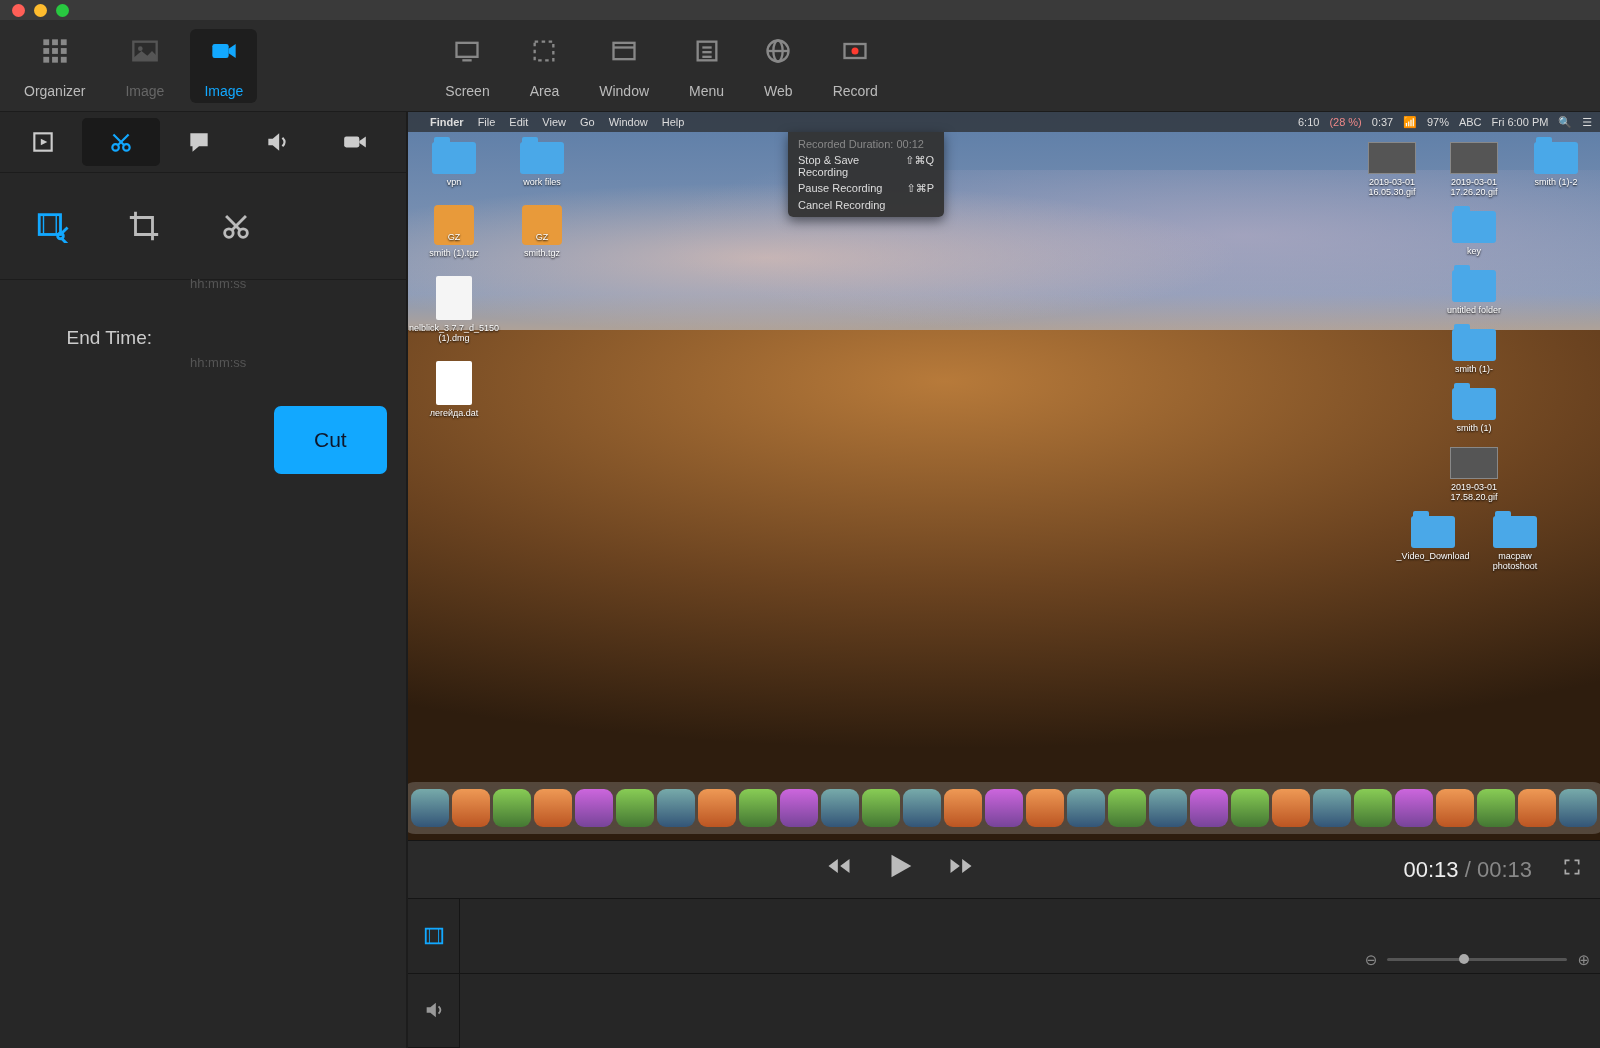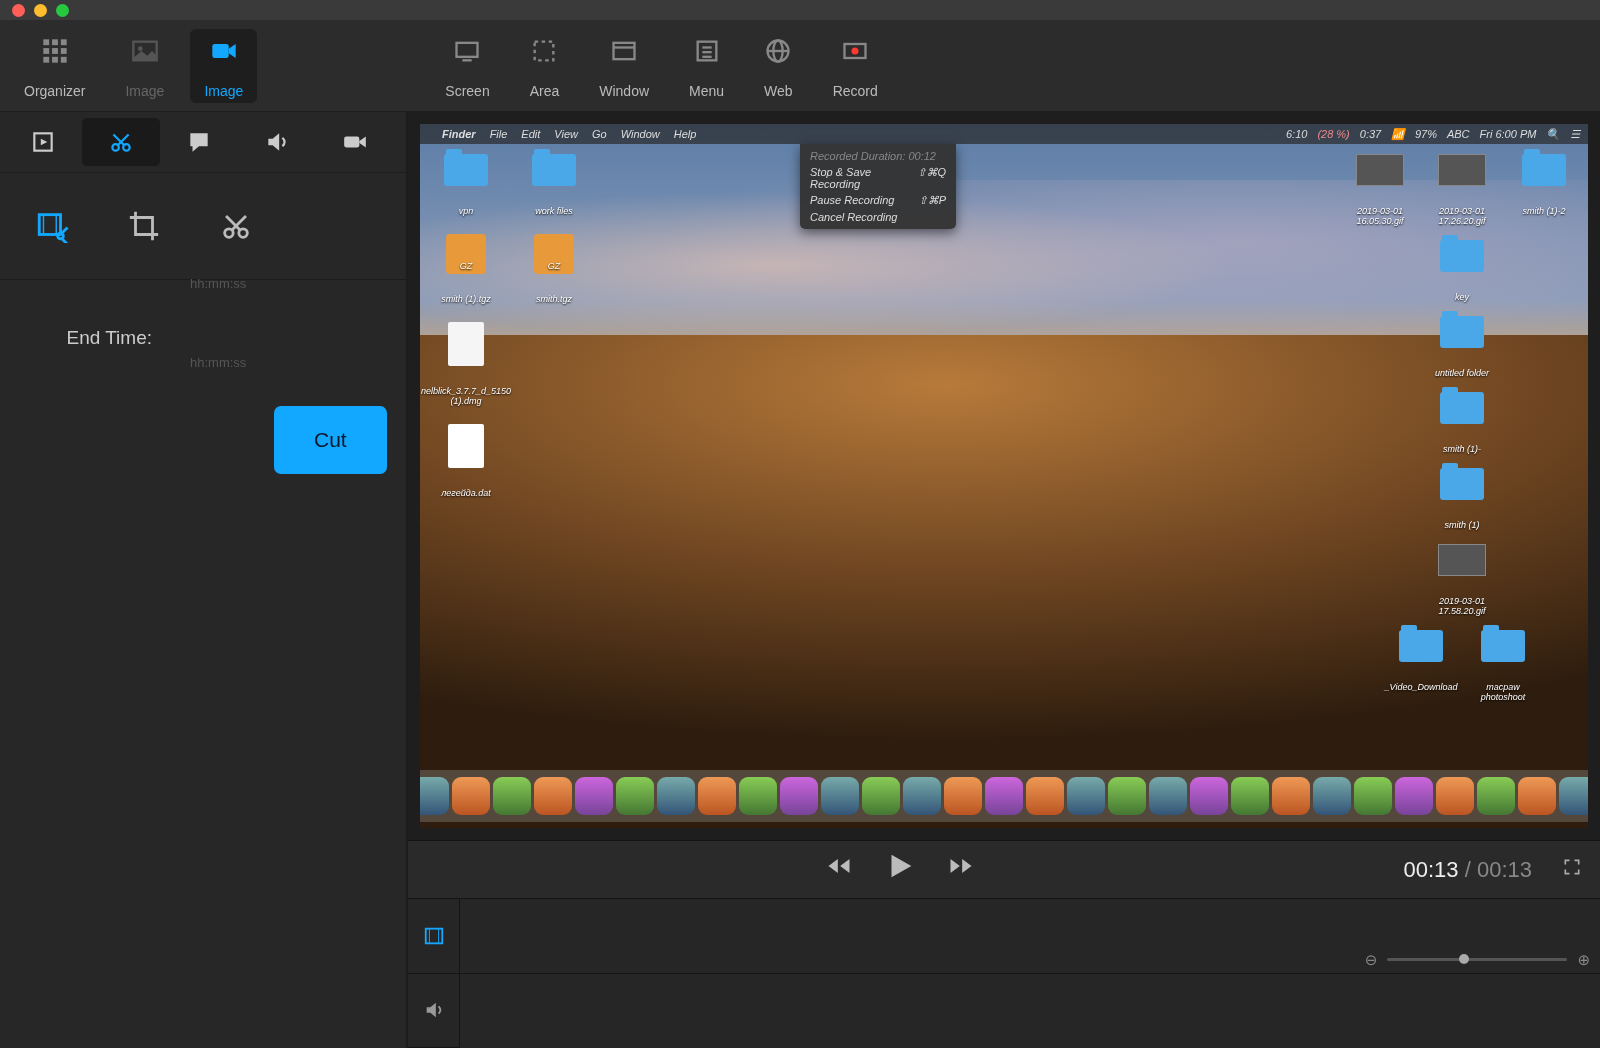--- a/index.html
+++ b/index.html
@@ -52,43 +52,42 @@
 }
 .time-hint { font-size: 13px; color: #555; margin: -36px 0 36px 170px; }
 .cut-btn {
   background: #12a8ff; color: #0f172a; border: none; font-size: 21px;
   padding: 22px 40px; border-radius: 7px; cursor: pointer;
   margin-left: 254px;
 }
 
 .preview-area { flex: 1; display: flex; flex-direction: column; background: #1e1e1e; }
 .video-preview {
-  flex: 1; margin: 12px; position: relative; overflow: hidden;
+  flex: 1; margin: 0; position: relative; overflow: hidden;
   background: linear-gradient(to bottom, #5c7da7 0%, #8a9bb8 25%, #d4a876 35%, #6b4320 55%, #3a2410 85%, #1a1208 100%);
-  font-style: italic;
 }
 .sky-clouds { position: absolute; top: 8%; left: 0; right: 0; height: 30%;
   background: radial-gradient(ellipse at 30% 40%, rgba(240,200,180,0.6) 0%, transparent 40%),
               radial-gradient(ellipse at 70% 30%, rgba(200,180,200,0.5) 0%, transparent 50%); }
 .dune { position: absolute; bottom: 0; left: 0; right: 0; height: 70%;
   background:
    radial-gradient(ellipse 120% 90% at 45% 10%, #b77a3a 0%, #6b4320 45%, #2e1d0e 80%); }
 .desk-menubar { position: absolute; top: 0; left: 0; right: 0; height: 20px; background: rgba(40,40,40,0.7);
   display: flex; align-items: center; padding: 0 8px; gap: 14px; font-size: 11px; color: #ddd; }
 .desk-menubar .right { margin-left: auto; display: flex; gap: 10px; align-items: center; }
 .dropdown {
   position: absolute; top: 20px; left: 380px; width: 156px;
   background: rgba(50,50,50,0.95); border-radius: 0 0 5px 5px; padding: 4px 0;
   font-size: 11px; color: #ddd; box-shadow: 0 4px 12px rgba(0,0,0,0.5);
 }
 .dropdown div { padding: 2px 10px; display: flex; justify-content: space-between; }
 .dropdown .hdr { color: #888; }
 .desk-icons-l { position: absolute; top: 30px; left: 12px; display: flex; flex-direction: column; gap: 18px; }
 .desk-icons-r { position: absolute; top: 30px; right: 10px; display: flex; flex-direction: column; gap: 14px; align-items: center; }
-.dfile { display: flex; flex-direction: column; align-items: center; gap: 20px; font-size: 9px; color: #fff; text-shadow: 0 1px 2px #000; width: 68px; text-align: center; }
+.dfile { display: flex; flex-direction: column; align-items: center; gap: 3px; font-size: 9px; color: #fff; text-shadow: 0 1px 2px #000; width: 68px; text-align: center; }
 .fold { width: 44px; height: 32px; background: #4aa8e8; border-radius: 3px; position: relative; }
 .fold::before { content: ""; position: absolute; top: -5px; left: 2px; width: 16px; height: 6px; background: #4aa8e8; border-radius: 2px 2px 0 0; }
 .gz { width: 40px; height: 40px; background: #e89a3a; border-radius: 4px; display: flex; align-items: flex-end; justify-content: center; color: #fff; font-size: 9px; padding-bottom: 3px; }
 .doc { width: 36px; height: 44px; background: #f5f5f5; border-radius: 2px; }
 .thumb { width: 48px; height: 32px; background: #555; border: 1px solid #888; }
 .dock {
   position: absolute; bottom: 6px; left: 50%; transform: translateX(-50%);
   height: 52px; background: rgba(200,200,200,0.25); border-radius: 14px;
   display: flex; align-items: center; padding: 4px 10px; gap: 3px;
   backdrop-filter: blur(6px);

